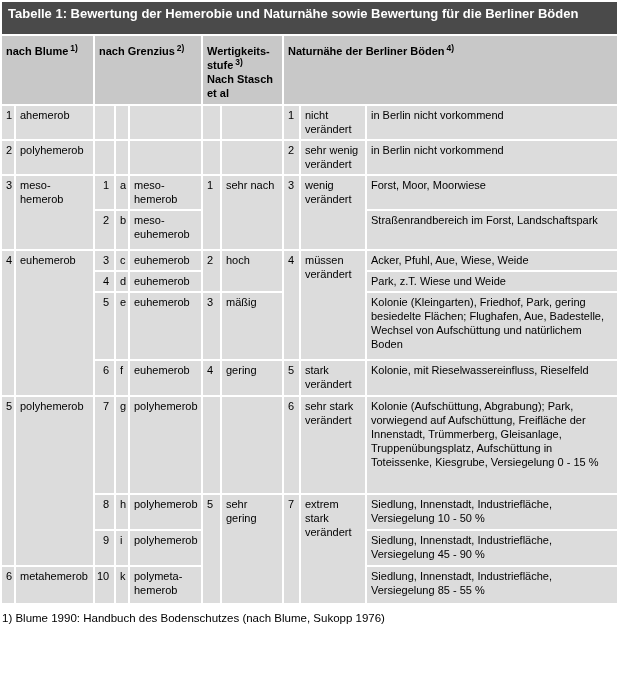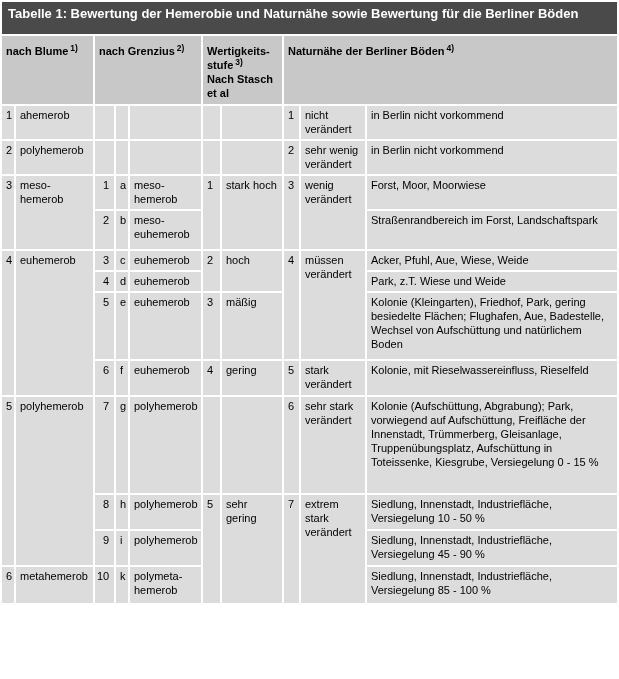--- a/index.html
+++ b/index.html
@@ -114,21 +114,21 @@
       <td>in Berlin nicht vorkommend</td>
     </tr>
 
     <tr style="height:32px">
       <td rowspan="2">3</td>
       <td rowspan="2">meso-hemerob</td>
       <td class="num2">1</td>
       <td>a</td>
       <td>meso-hemerob</td>
       <td rowspan="2">1</td>
-      <td rowspan="2">stark hoch</td>
+      <td rowspan="2">sehr nach</td>
       <td rowspan="2">3</td>
       <td rowspan="2">wenig verändert</td>
       <td>Forst, Moor, Moorwiese</td>
     </tr>
 
     <tr style="height:38px">
       <td class="num2">2</td>
       <td>b</td>
       <td>meso-euhemerob</td>
       <td>Straßenrandbereich im Forst, Landschaftspark</td>
@@ -204,20 +204,21 @@
       <td>polyhemerob</td>
       <td>Siedlung, Innenstadt, Industriefläche, Versiegelung 45 - 90 %</td>
     </tr>
 
     <tr style="height:36px">
       <td>6</td>
       <td>metahemerob</td>
       <td class="num2">10</td>
       <td>k</td>
       <td>polymeta-hemerob</td>
-      <td>Siedlung, Innenstadt, Industriefläche, Versiegelung 85 - 100 %</td>
+      <td>Siedlung, Innenstadt, Industriefläche, Versiegelung 85 - 55 %</td>
     </tr>
   </tbody>
     </table>
 
   <div class="footnotes">
+    <div>1) Blume 1990: Handbuch des Bodenschutzes (nach Blume, Sukopp 1976)</div>
   </div>
 </div>
 
 </body></html>

